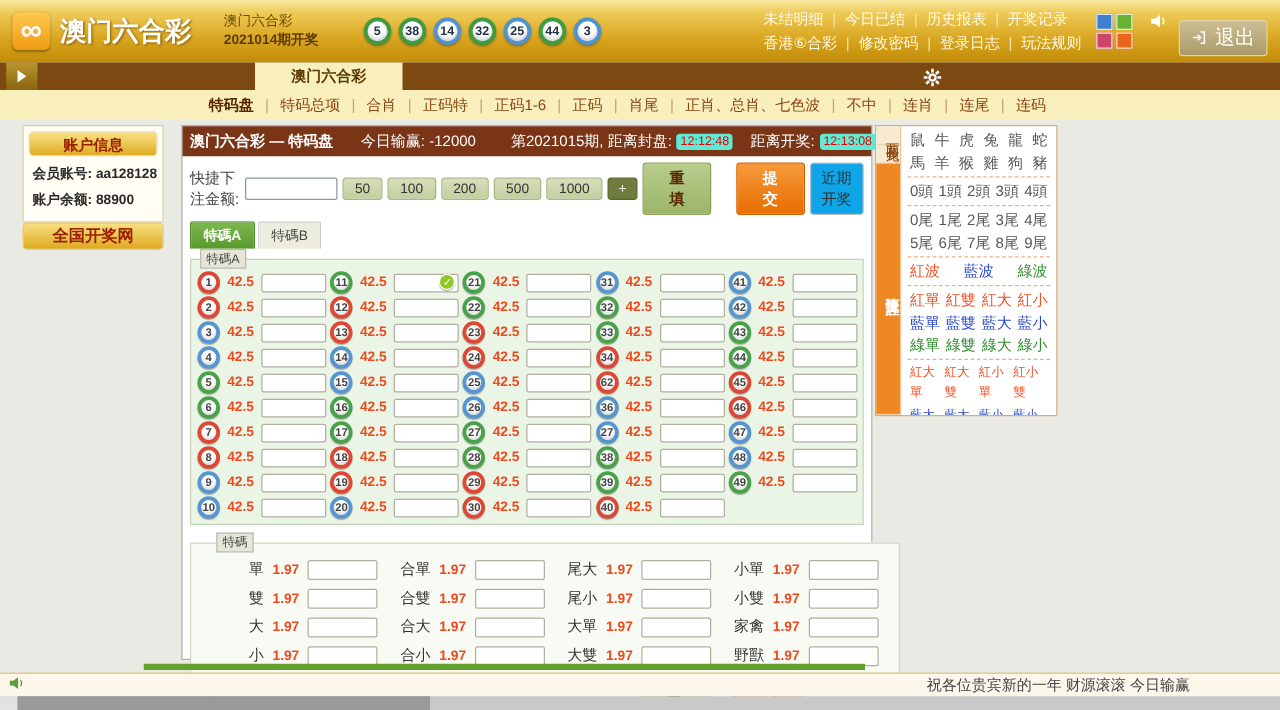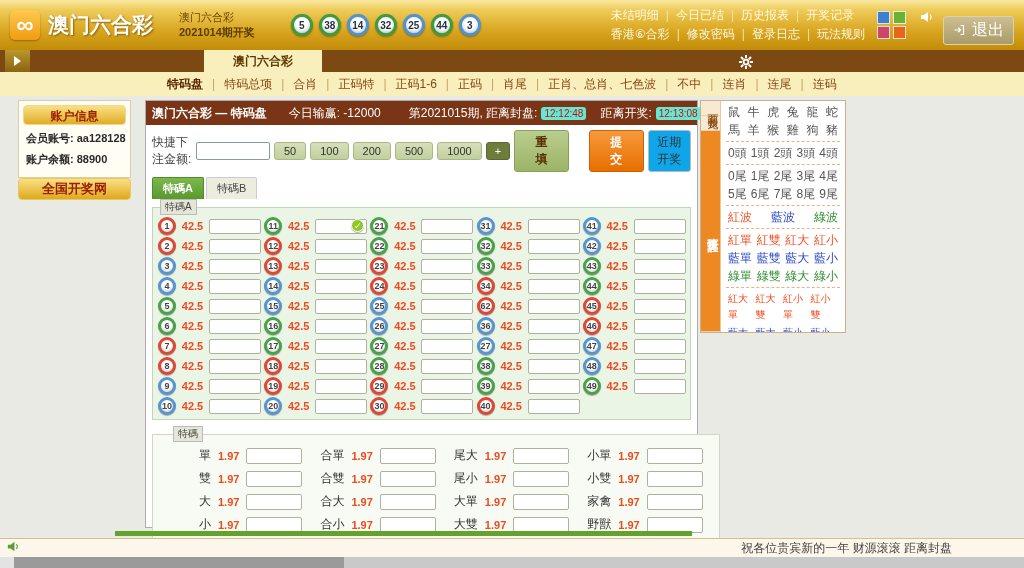--- a/index.html
+++ b/index.html
@@ -717,18 +717,18 @@
 </div>
 
 <div class="green-bar"></div>
 <div class="status-bar">
   <span>
     <svg width="15" height="15" viewBox="0 0 16 16">
         <path d="M2 6v4h3l4 3V3L5 6H2z" fill="#5a9e3c"></path>
         <path d="M11 5.5a3.5 3.5 0 0 1 0 5" stroke="#5a9e3c" stroke-width="1.2" fill="none"></path>
       </svg>
   </span>
-  <span class="blessing">祝各位贵宾新的一年 财源滚滚 距离封盘</span>
+  <span class="blessing">祝各位贵宾新的一年 财源滚滚 今日输赢</span>
 </div>
 <div class="h-scrollbar">
   <div class="h-arrow"></div>
   <div class="h-thumb"></div>
 </div>
 
 </body></html>

